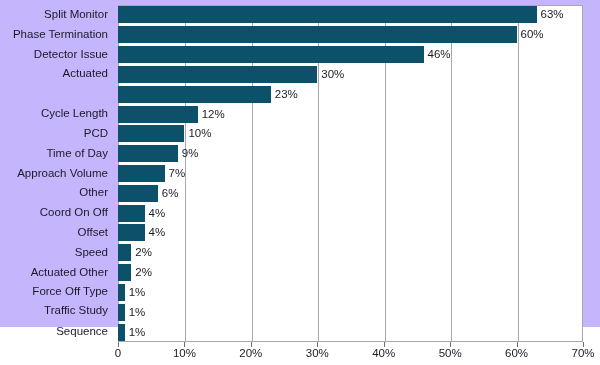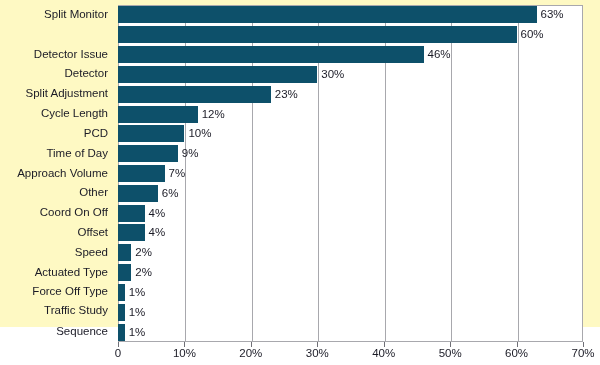--- a/index.html
+++ b/index.html
@@ -11,21 +11,21 @@
     width: 600px;
     height: 365px;
     font-family: "Liberation Sans", sans-serif;
     overflow: hidden;
   }
 
   #chart-root {
     position: relative;
     width: 600px;
     height: 327px;
-    background: #fef9c3;
+    background: #c4b5fd;
   }
 
   
   .cat-labels {
     position: absolute;
     left: 0;
     top: 5px;
     width: 113px;
     height: 337px;
   }
@@ -106,32 +106,32 @@
     line-height: 1;
   }
 </style>
 </head>
 <body>
 
 <div id="chart-root">
 
   <div class="cat-labels">
       <div class="cat-label" style="top: 3.91176px; color: rgb(27, 27, 38);">Split Monitor</div>
+      <div class="cat-label" style="top: 23.7353px; color: rgb(27, 27, 38);">Phase Termination</div>
       <div class="cat-label" style="top: 43.5588px; color: rgb(27, 27, 38);">Detector Issue</div>
-      <div class="cat-label" style="top: 63.3824px; color: rgb(27, 27, 38);">Detector</div>
-      <div class="cat-label" style="top: 83.2059px; color: rgb(27, 27, 38);">Split Adjustment</div>
+      <div class="cat-label" style="top: 63.3824px; color: rgb(27, 27, 38);">Actuated</div>
       <div class="cat-label" style="top: 103.029px; color: rgb(27, 27, 38);">Cycle Length</div>
       <div class="cat-label" style="top: 122.853px; color: rgb(27, 27, 38);">PCD</div>
       <div class="cat-label" style="top: 142.676px; color: rgb(27, 27, 38);">Time of Day</div>
       <div class="cat-label" style="top: 162.5px; color: rgb(27, 27, 38);">Approach Volume</div>
       <div class="cat-label" style="top: 182.324px; color: rgb(27, 27, 38);">Other</div>
       <div class="cat-label" style="top: 202.147px; color: rgb(27, 27, 38);">Coord On Off</div>
       <div class="cat-label" style="top: 221.971px; color: rgb(27, 27, 38);">Offset</div>
       <div class="cat-label" style="top: 241.794px; color: rgb(27, 27, 38);">Speed</div>
-      <div class="cat-label" style="top: 261.618px; color: rgb(27, 27, 38);">Actuated Type</div>
+      <div class="cat-label" style="top: 261.618px; color: rgb(27, 27, 38);">Actuated Other</div>
       <div class="cat-label" style="top: 281.441px; color: rgb(27, 27, 38);">Force Off Type</div>
       <div class="cat-label" style="top: 300px; color: rgb(27, 27, 38);">Traffic Study</div>
       <div class="cat-label" style="top: 321.088px; color: rgb(27, 27, 38);">Sequence</div>
     </div>
 
   <div class="plot">
       <div class="gridline" style="left: 66.4286px;"></div>
       <div class="gridline" style="left: 132.857px;"></div>
       <div class="gridline" style="left: 199.286px;"></div>
       <div class="gridline" style="left: 265.714px;"></div>

